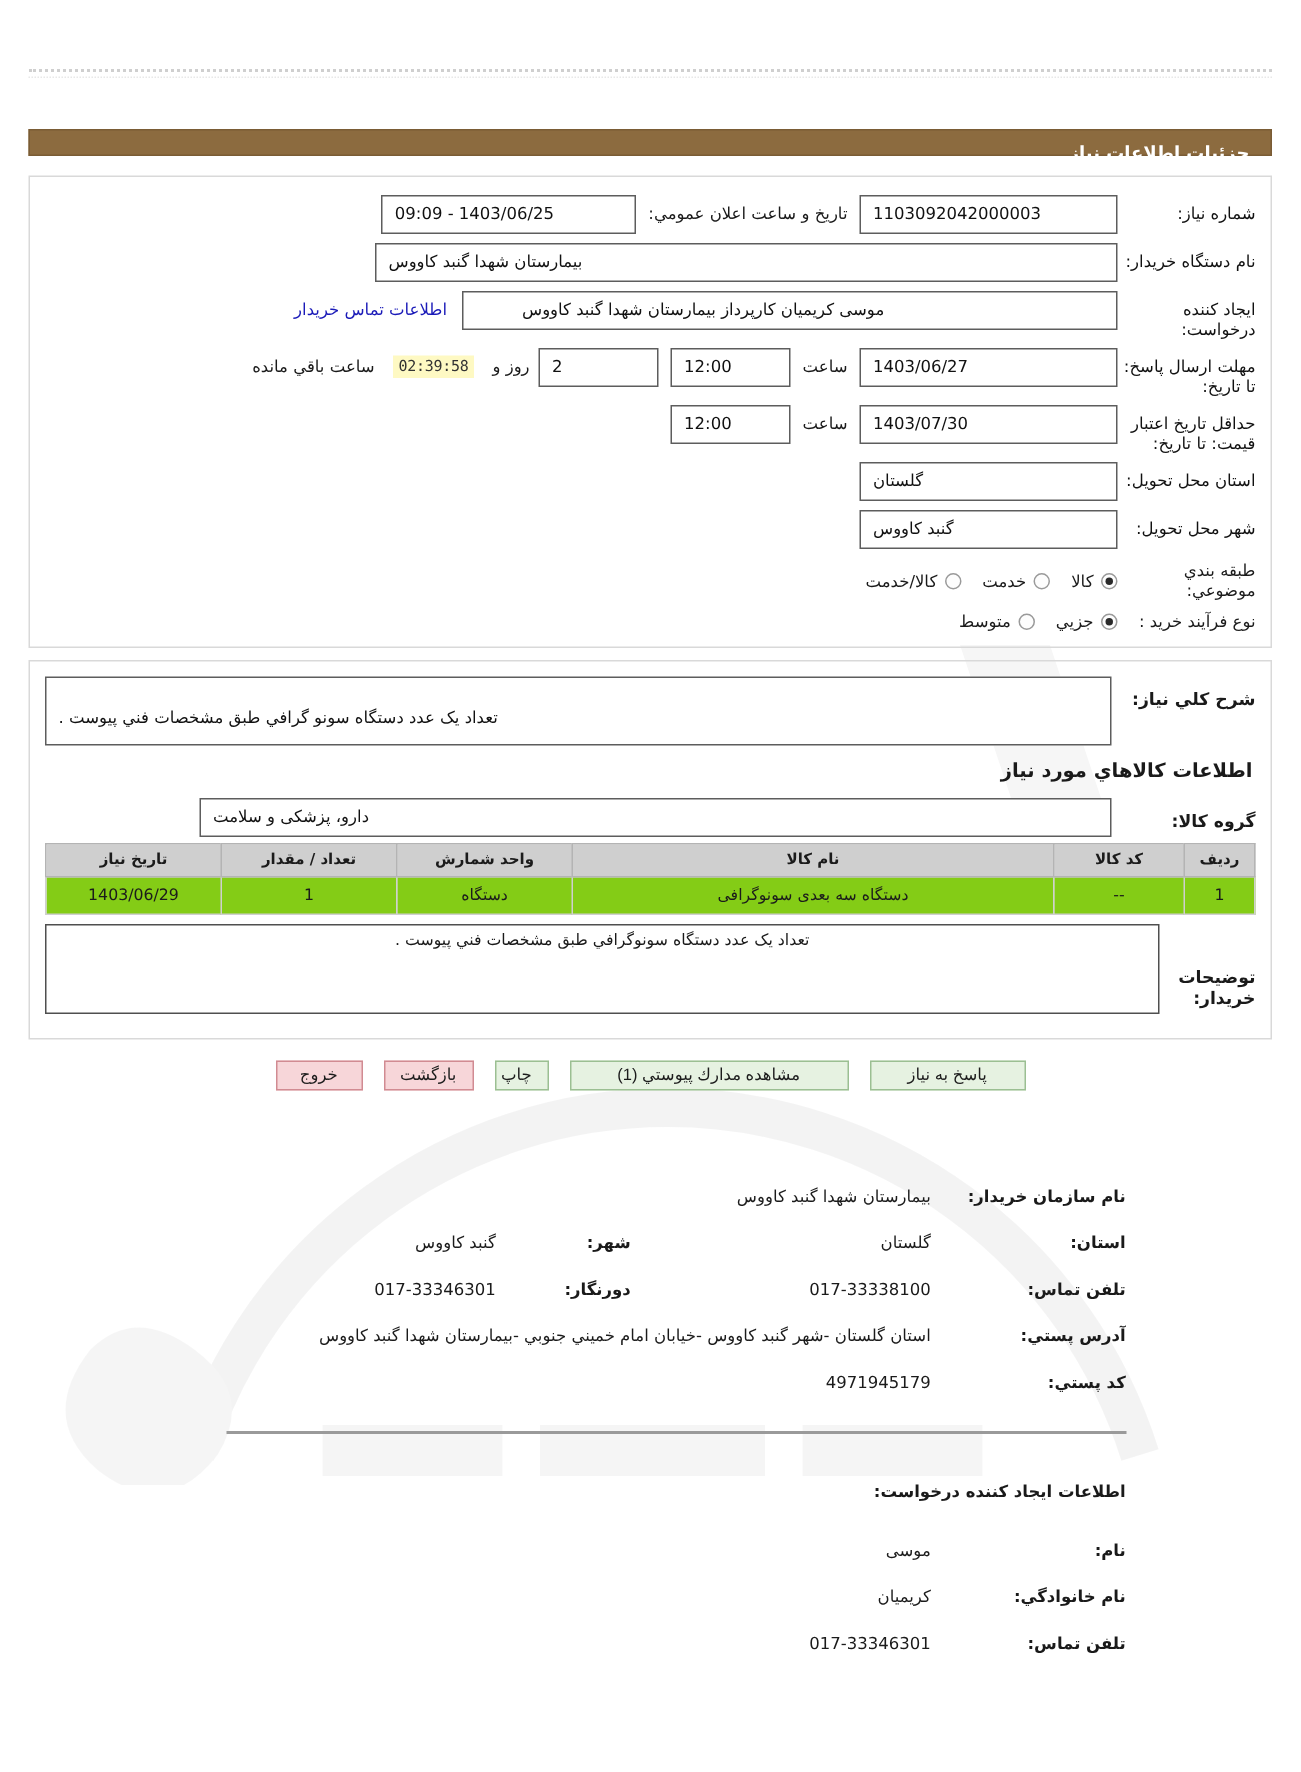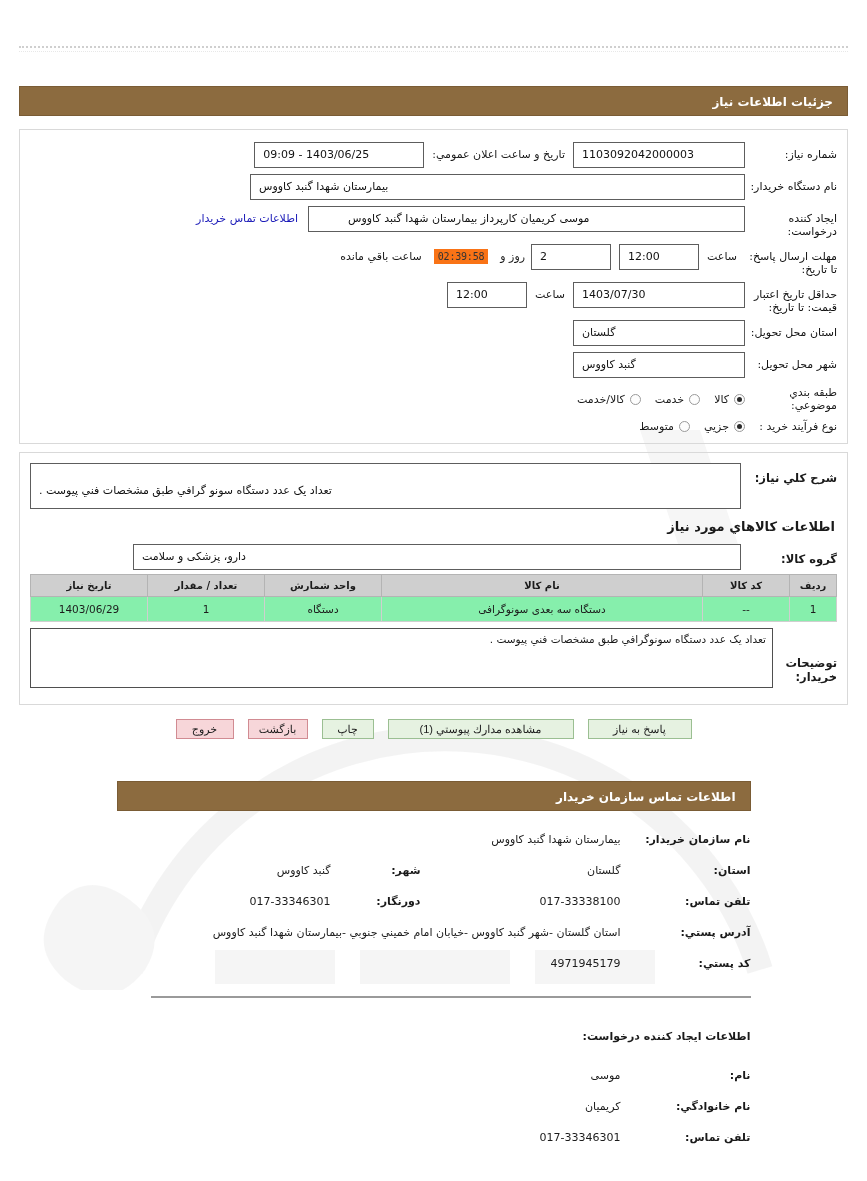--- a/index.html
+++ b/index.html
@@ -48,21 +48,21 @@
   .section-header {
     background: #8c6b3f;
     color: #ffffff;
     font-weight: bold;
     font-size: 12px;
     padding: 8px 14px;
     text-align: right;
     border: 1px solid #7a5c35;
     box-sizing: border-box;
   }
-  #need-header-bar { margin-top: 34px; height: 30px; line-height: 14px; }
+  #need-header-bar { margin-top: 34px; height: 18px; line-height: 14px; }
   #contact-header-bar {
     margin: 0 auto;
     width: 634px;
     height: 30px;
     line-height: 14px;
   }
 
   
   .panel {
     border: 1px solid #d9d9d9;
@@ -117,21 +117,21 @@
   }
   .link {
     color: #1a1ab8;
     text-decoration: none;
     line-height: 26px;
     font-size: 11px;
     padding: 0 10px;
     cursor: pointer;
   }
   .countdown {
-    background: #f97316;
+    background: #fef9c3;
     color: #333;
     font-size: 10px;
     line-height: 15px;
     height: 15px;
     padding: 0 4px;
     margin: 5px 6px 0 6px;
     font-family: "DejaVu Sans Mono", "Liberation Mono", monospace;
     letter-spacing: -.2px;
   }
 
@@ -241,32 +241,32 @@
     font-size: 10px;
     padding: 5px 3px;
     text-align: center;
     color: #1b1b1b;
     white-space: nowrap;
   }
   table.goods td {
     border: 1px solid #cfcfcf;
     padding: 6px 4px;
     text-align: center;
-    background: #86efac;
+    background: #84cc16;
     color: #1b1b1b;
     white-space: nowrap;
   }
 
   .desc-box {
     border: 1px solid #4f4f4f;
     background: #fff;
     height: 60px;
     padding: 4px 6px;
     font-size: 10.5px;
-    text-align: right;
+    text-align: center;
     box-sizing: border-box;
     overflow: hidden;
   }
 
   
   .buttons {
     display: flex;
     justify-content: center;
     gap: 14px;
     margin-top: 14px;
@@ -377,20 +377,21 @@
     </div>
 
     <div class="frow">
       <div class="flabel">ايجاد كننده درخواست:</div>
       <div class="fbox w-437">موسی كريميان كارپرداز بيمارستان شهدا گنبد كاووس</div>
       <a class="link">اطلاعات تماس خريدار</a>
     </div>
 
     <div class="frow">
       <div class="flabel">مهلت ارسال پاسخ: تا تاريخ:</div>
+      <div class="fbox w-170b">1403/06/27</div>
       <div class="inline-label">ساعت</div>
       <div class="fbox w-80">12:00</div>
       <div class="fbox w-80" style="margin-right:8px">2</div>
       <div class="plain-text">روز و</div>
       <div class="countdown">02:39:58</div>
       <div class="plain-text">ساعت باقي مانده</div>
     </div>
 
     <div class="frow">
       <div class="flabel">حداقل تاريخ اعتبار قيمت: تا تاريخ:</div>
@@ -479,27 +480,26 @@
     <div class="grow" style="margin-top:6px">
       <div class="glabel" style="width:64px;min-width:64px;padding-top:28px;">توضيحات خريدار:</div>
       <div class="desc-box" style="flex:1">تعداد يک عدد دستگاه سونوگرافي طبق مشخصات فني پيوست .</div>
     </div>
 
   </div>
 
   <div class="buttons">
     <button class="btn green" style="width:104px">پاسخ به نياز</button>
     <button class="btn green" style="width:186px">مشاهده مدارك پيوستي (1)</button>
-    <button class="btn green" style="width:52px">چاپ</button>
+    <button class="btn green" style="width:36px">چاپ</button>
     <button class="btn pink" style="width:60px">بازگشت</button>
     <button class="btn pink" style="width:58px">خروج</button>
   </div>
 
   <div class="contact-wrap">
-    <div class="section-header" id="contact-header-bar">اطلاعات تماس سازمان خريدار</div>
 
     <div class="contact-body">
 
       <div class="crow">
         <div class="half first">
           <div class="ckey k1">نام سازمان خريدار:</div>
           <div class="cval">بيمارستان شهدا گنبد كاووس</div>
         </div>
       </div>
 

